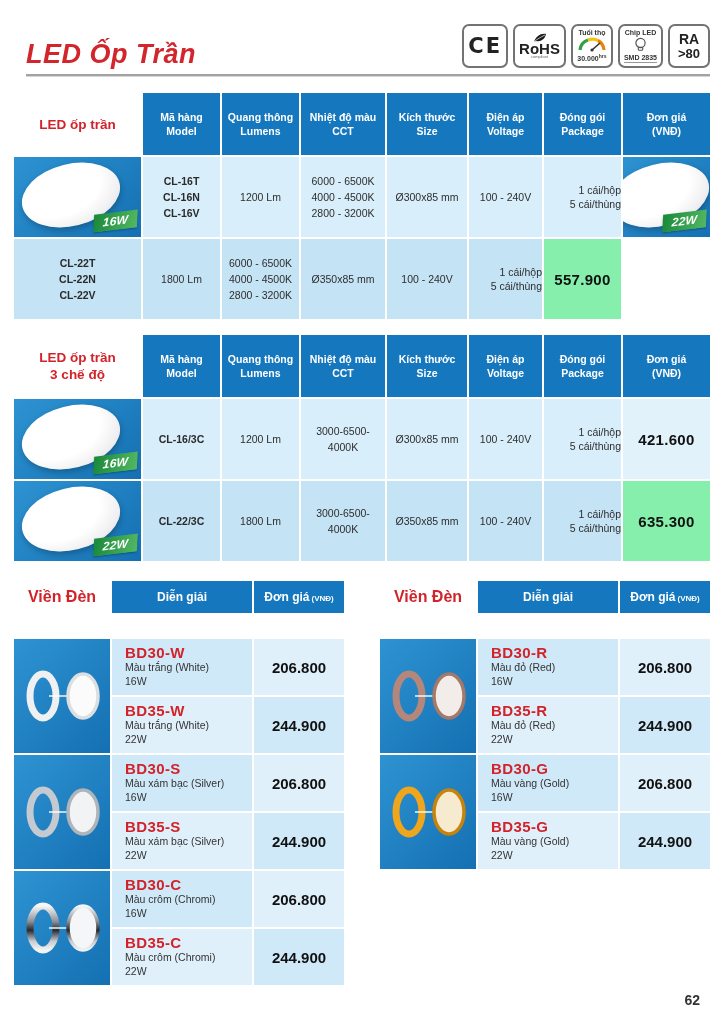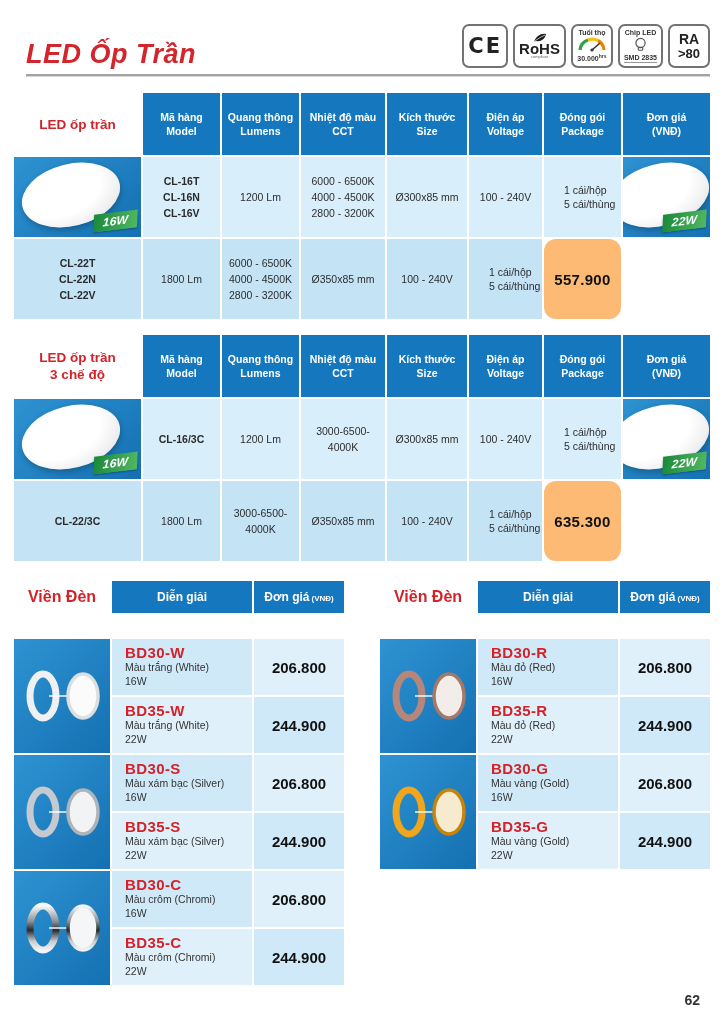--- a/index.html
+++ b/index.html
@@ -36,24 +36,24 @@
     grid-template-columns:127px 77px 77px 84px 80px 73px 77px 87px;
     grid-template-rows:62px 80px 80px; gap:2px;
   }
   .cell { display:flex; flex-direction:column; align-items:center; justify-content:center; text-align:center; }
   .head-cell { background:#1577be; color:#fff; font-size:10.5px; font-weight:bold; line-height:14px; }
   .label-cell { background:#fff; color:#d2232a; font-size:13.5px; font-weight:bold; line-height:17px; }
   .row-a { background:#d8eefa; }
   .row-b { background:#c4e3f5; }
   .data-cell { font-size:10.5px; color:#2e2e2e; line-height:16px; }
   .model-cell { font-weight:bold; color:#2b2b2b; }
-  .pack-cell { align-items:flex-start; padding-left:20px; text-align:left; line-height:14px; }
+  .pack-cell { align-items:flex-end; padding-left:12px; text-align:left; line-height:14px; }
   .price-cell { font-size:15px; font-weight:bold; color:#111; letter-spacing:0.3px; }
   .price-a { background:#e2f2fb; }
-  .price-b { background:#fdba74;border-radius:12px; }
+  .price-b { background:#86efac; }
   .img-cell { position:relative; background:linear-gradient(135deg,#2e93d2 0%,#1470b2 100%); overflow:hidden; }
   .lamp-disc {
     width:100px; height:62px; border-radius:50%;
     background:radial-gradient(ellipse at 38% 32%, #ffffff 50%, #f0f0f2 72%, #d9dadf 92%);
     transform:rotate(-14deg); margin-right:14px; margin-bottom:4px;
     box-shadow:0 3px 6px rgba(0,0,0,0.25);
   }
   .watt-badge {
     position:absolute; right:4px; bottom:7px;
     background:linear-gradient(100deg,#18893a,#53b762);
@@ -279,20 +279,23 @@
     <div class="cell data-cell row-a">
         <div>Ø300x85 mm</div>
       </div>
     <div class="cell data-cell row-a">
         <div>100 - 240V</div>
       </div>
     <div class="cell data-cell pack-cell row-a">
       <div>1 cái/hộp</div>
         <div>5 cái/thùng</div>
     </div>
+    <div class="cell price-cell price-a">
+        <div>421.600</div>
+      </div>
 
     <div class="cell img-cell">
       <div class="lamp-disc"></div>
       <div class="watt-badge">22W</div>
     </div>
     <div class="cell data-cell model-cell row-b">
         <div>CL-22/3C</div>
       </div>
     <div class="cell data-cell row-b">
         <div>1800 Lm</div>

